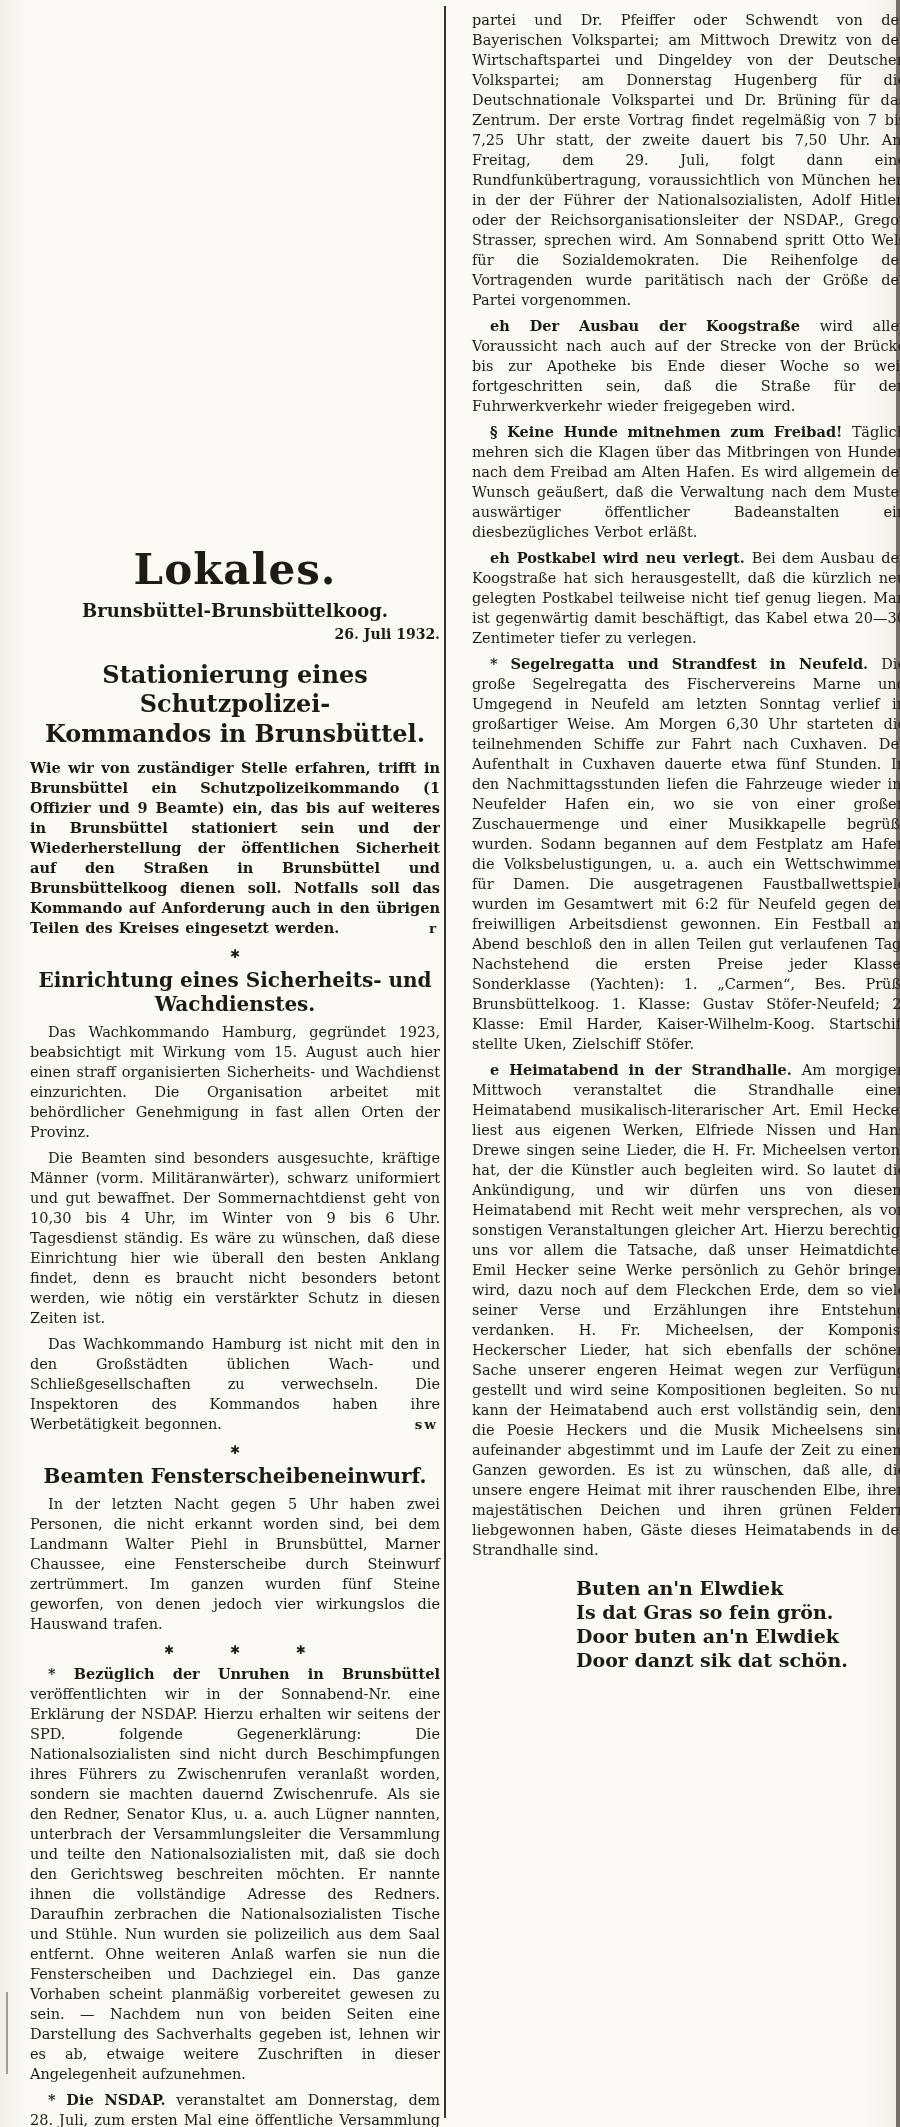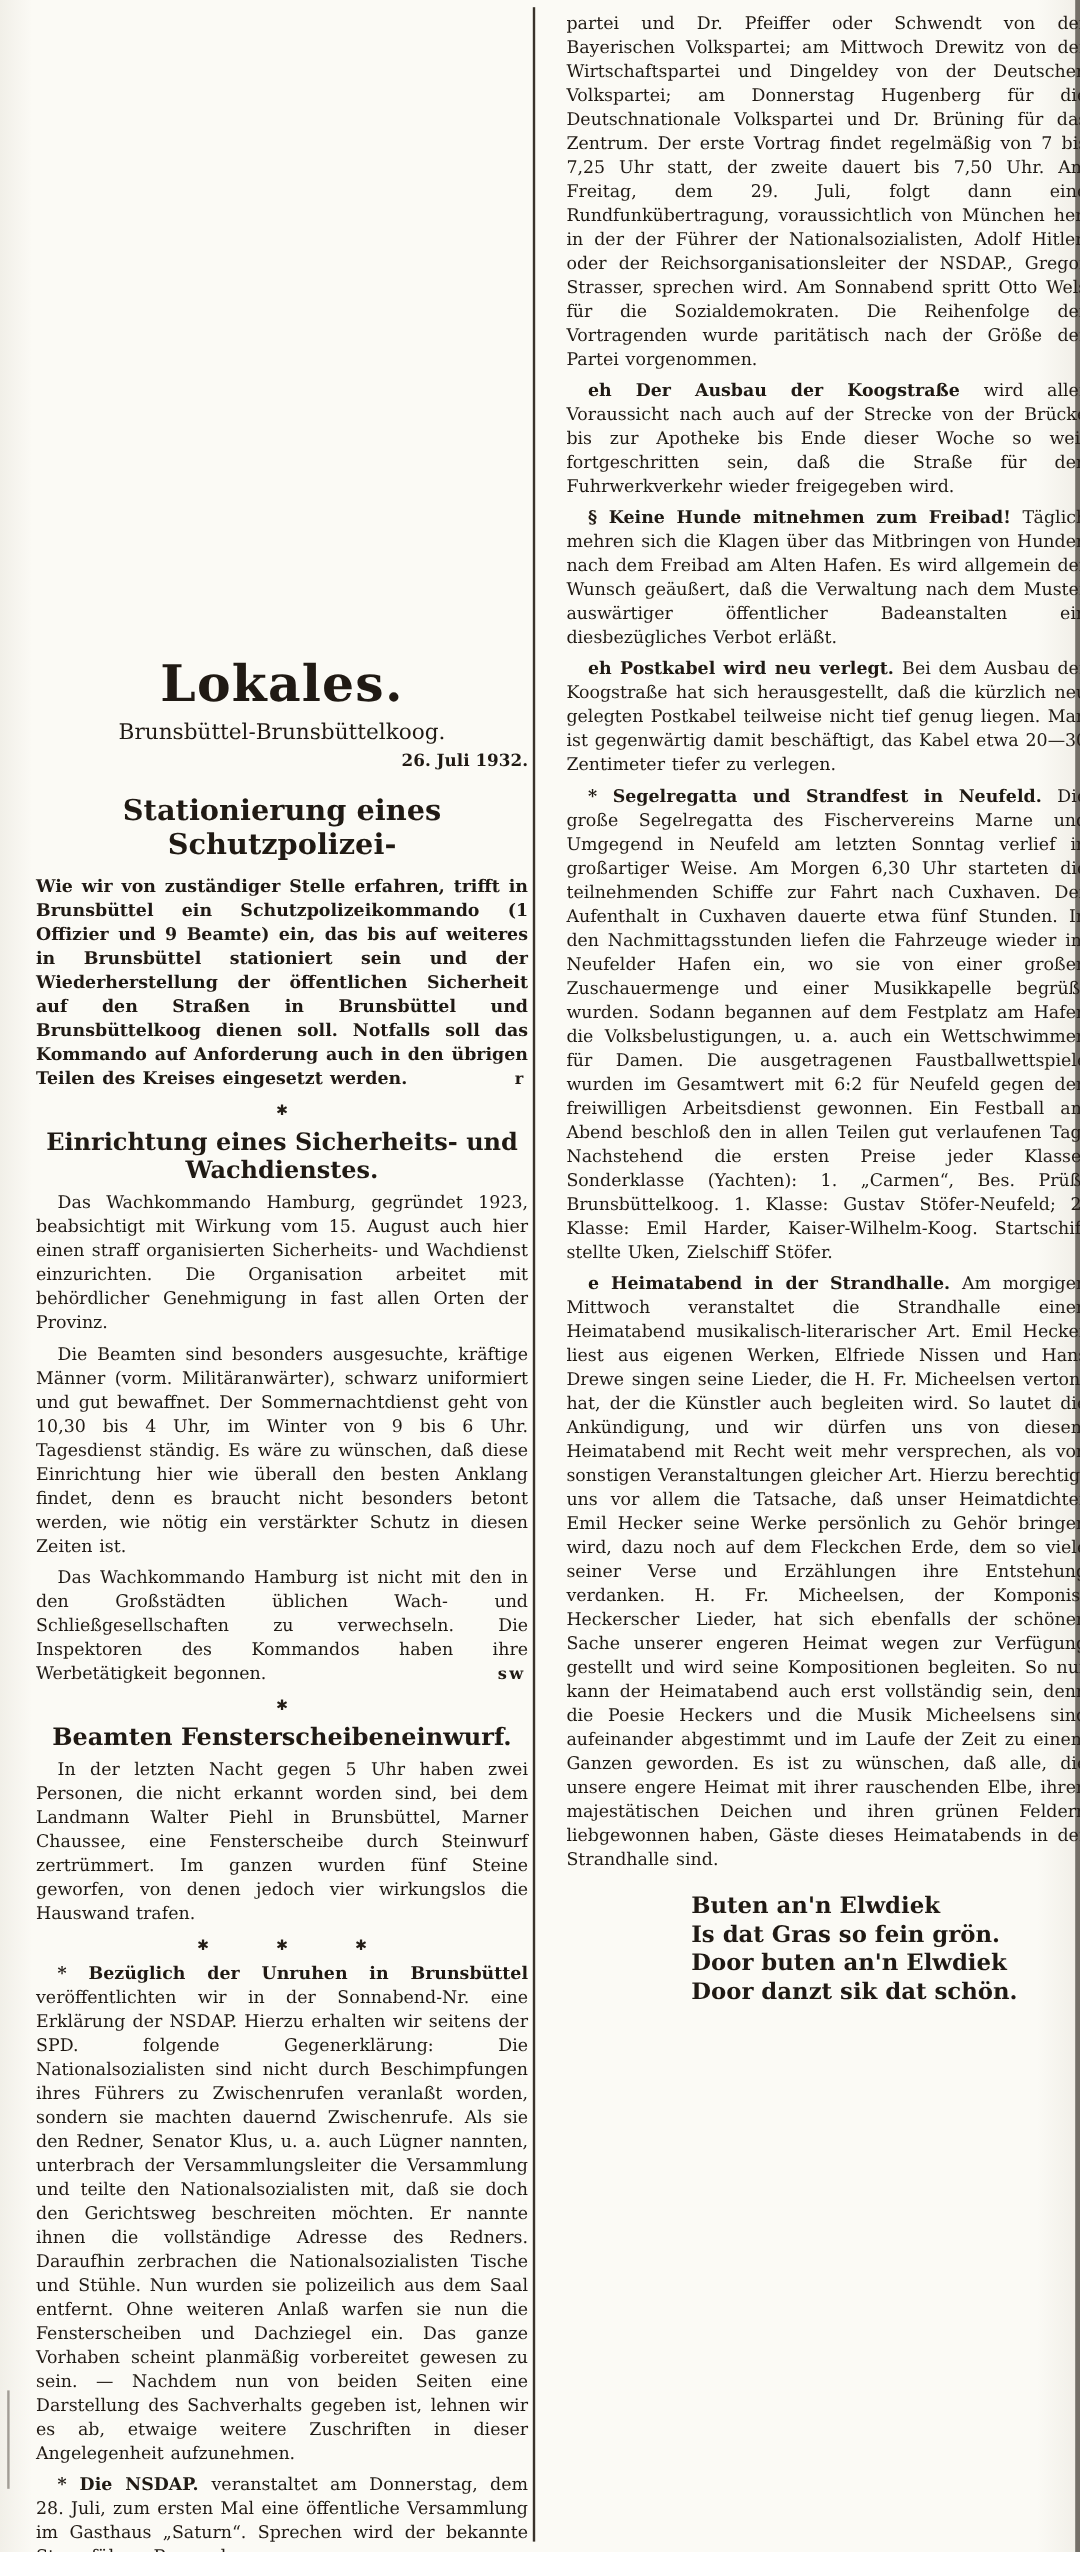--- a/index.html
+++ b/index.html
@@ -22,21 +22,21 @@
 
   p{margin:0 0 6px 0;text-align:justify;font-size:14.5px;line-height:20px;text-indent:18px;
     word-spacing:1px;}
   .no-indent{text-indent:0;}
   .bold{font-weight:bold;}
   .sigp{position:relative;}
   .sig{position:absolute;right:2px;bottom:0;font-weight:bold;letter-spacing:2px;text-indent:0;font-size:13.5px;}
 
   .section-title{font-size:42px;line-height:1.05;text-align:center;font-weight:bold;
     margin:548px 0 8px 0;letter-spacing:1px;}
-  .place-line{font-size:18px;text-align:center;font-weight:normal;margin:0 0 5px 0;}
+  .place-line{font-size:18px;text-align:center;font-weight:bold;margin:0 0 5px 0;}
   .date-line{font-size:14px;text-align:right;font-weight:bold;margin:0 0 18px 0;}
   .headline{font-size:24px;line-height:1.22;text-align:center;font-weight:bold;margin:0 0 10px 0;}
   .sub-head{font-size:20px;text-align:center;font-weight:bold;margin:6px 0 6px 0;}
   .lead-par{font-weight:bold;}
 
   .star-sep{text-align:center;font-size:12px;margin:9px 0 7px 0;color:#241e17;}
   .star-sep.triple span{margin:0 26px;}
 
   .verse{margin:16px 0 0 104px;font-size:19px;line-height:24px;font-weight:bold;}
 </style>
@@ -49,20 +49,21 @@
   <div class="edge-mark"></div>
 
   <div class="col col-left">
 
     <div class="section-title">Lokales.</div>
     <div class="place-line">Brunsbüttel-Brunsbüttelkoog.</div>
     <div class="date-line">26. Juli 1932.</div>
 
     <div class="headline">
       <span>Stationierung eines Schutzpolizei-</span><br>
+      <span>Kommandos in Brunsbüttel.</span>
     </div>
 
     <p class="lead-par sigp no-indent">
       <span>Wie wir von zuständiger Stelle erfahren, trifft in Brunsbüttel ein Schutzpolizeikommando (1 Offizier und 9 Beamte) ein, das bis auf weiteres in Brunsbüttel stationiert sein und der Wiederherstellung der öffentlichen Sicherheit auf den Straßen in Brunsbüttel und Brunsbüttelkoog dienen soll. Notfalls soll das Kommando auf Anforderung auch in den übrigen Teilen des Kreises eingesetzt werden.</span>
       <span class="sig">r</span>
     </p>
 
     <div class="star-sep">
       <span>✱</span>
     </div>

